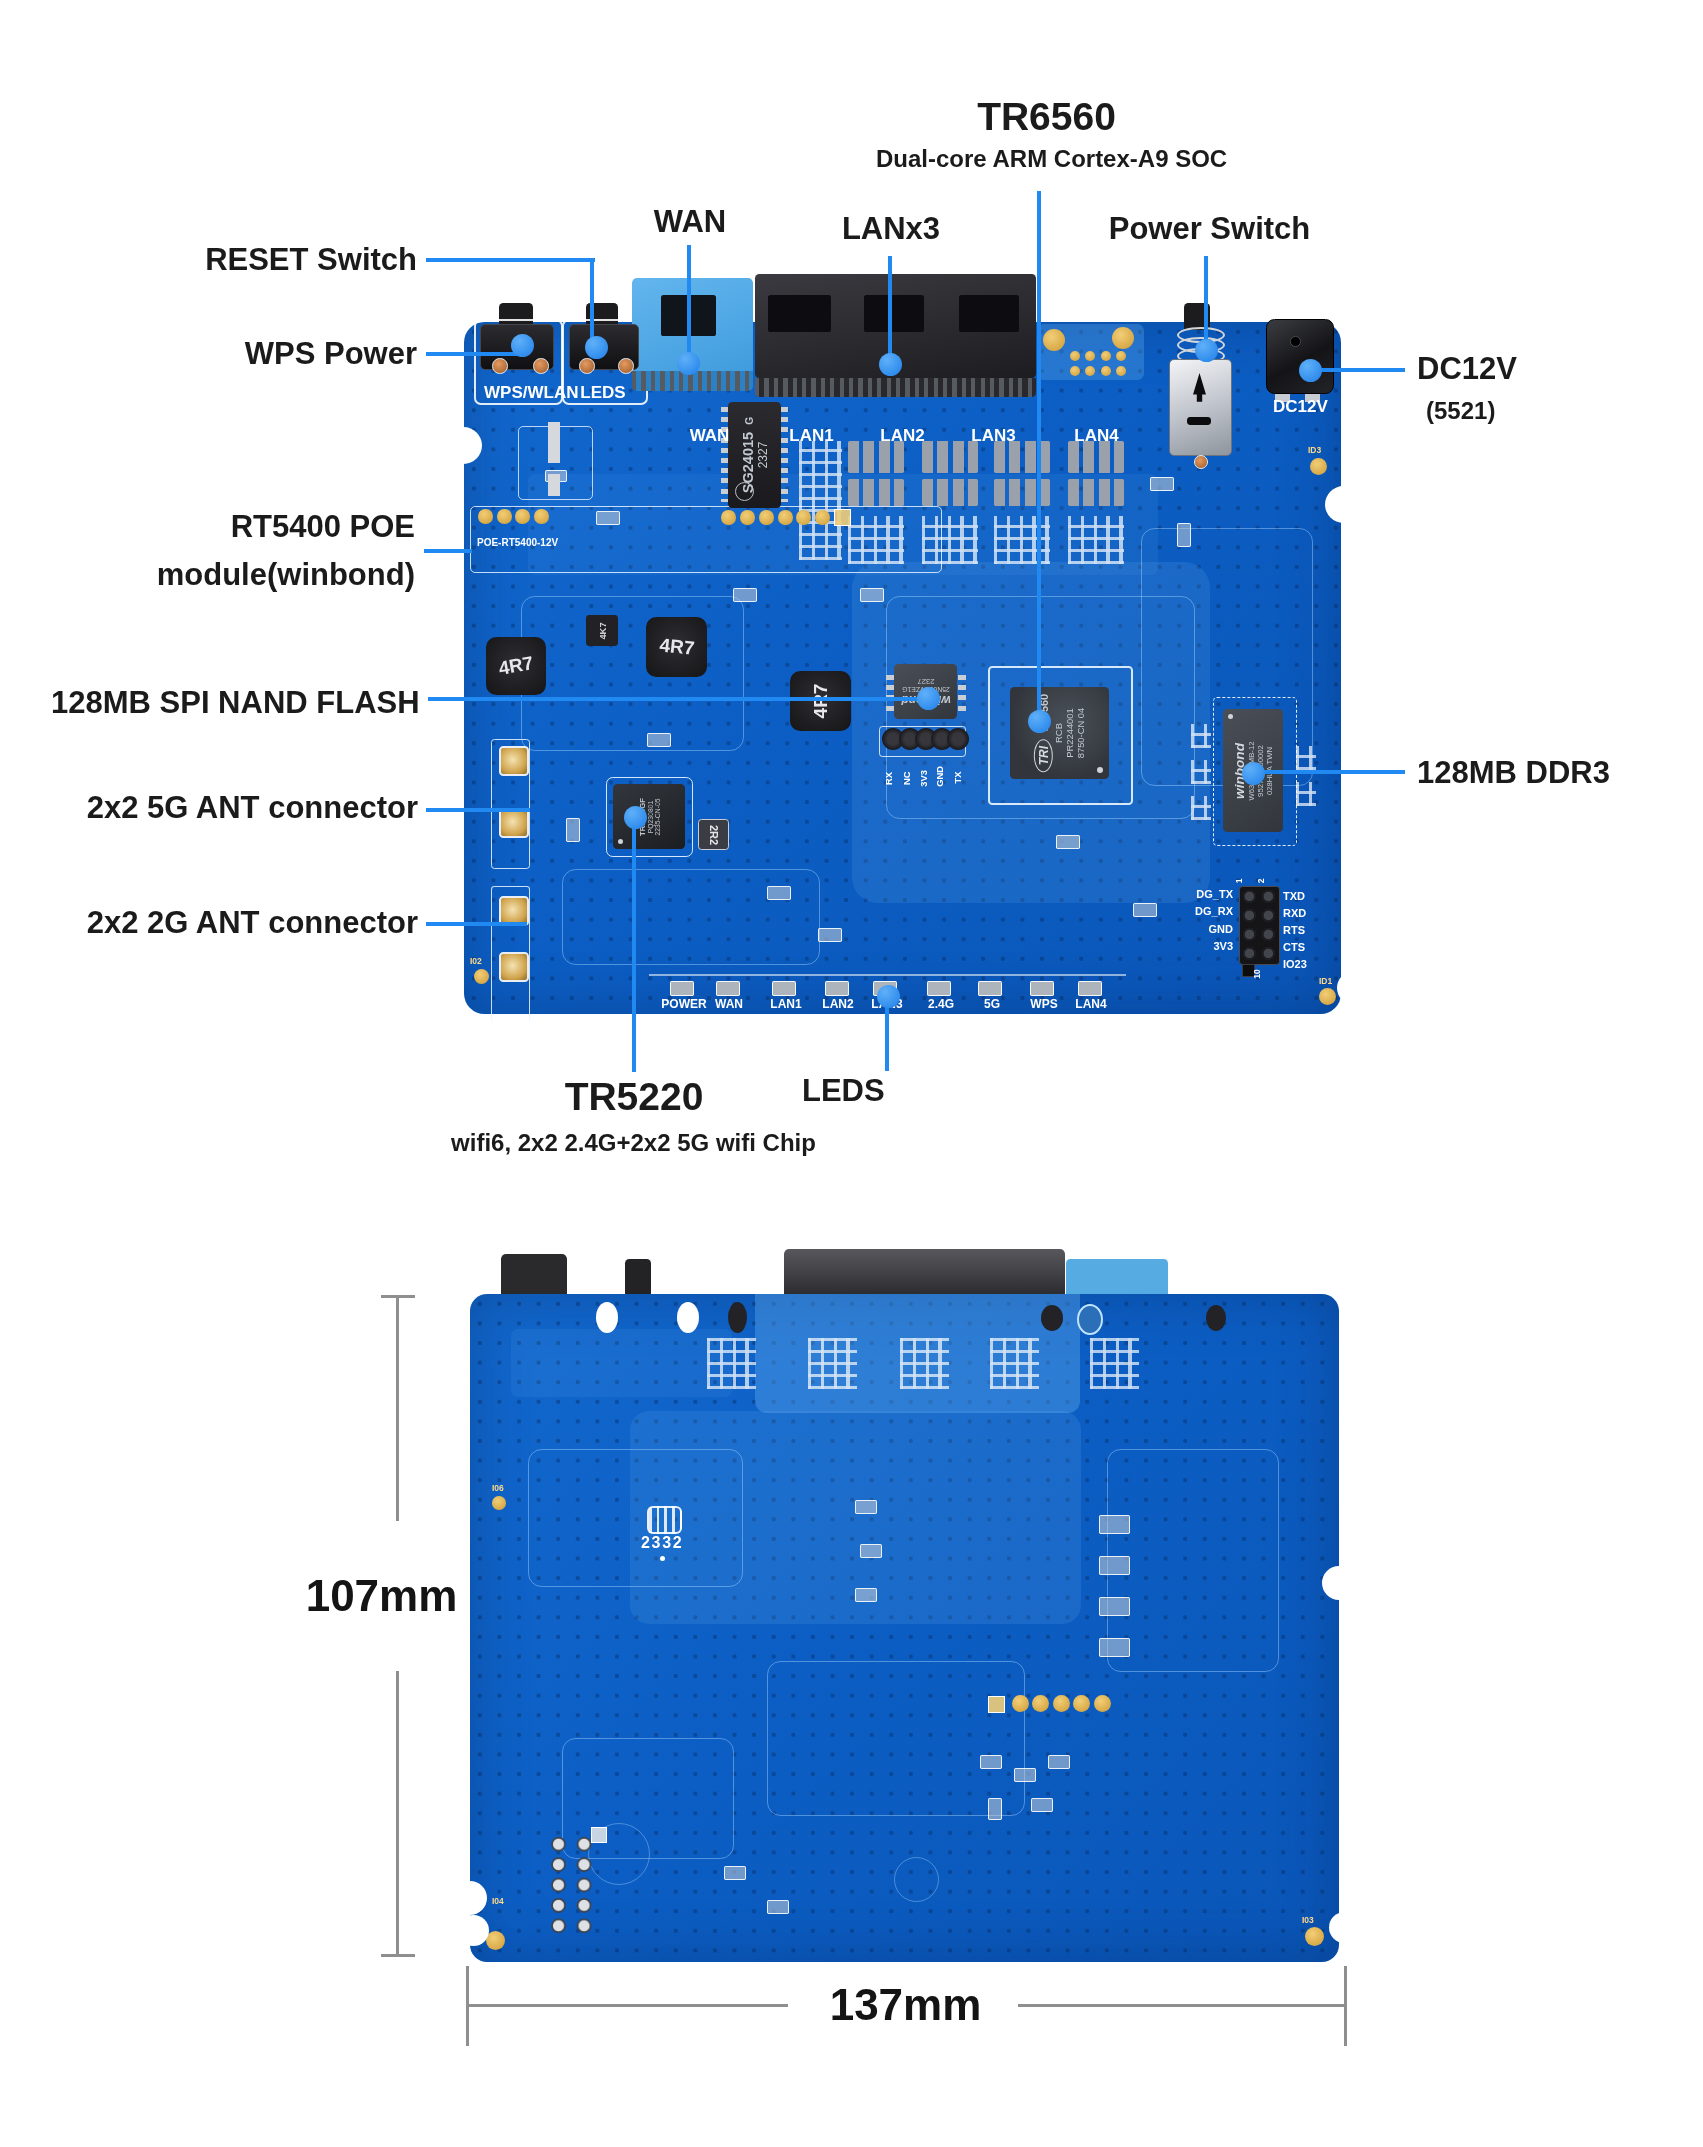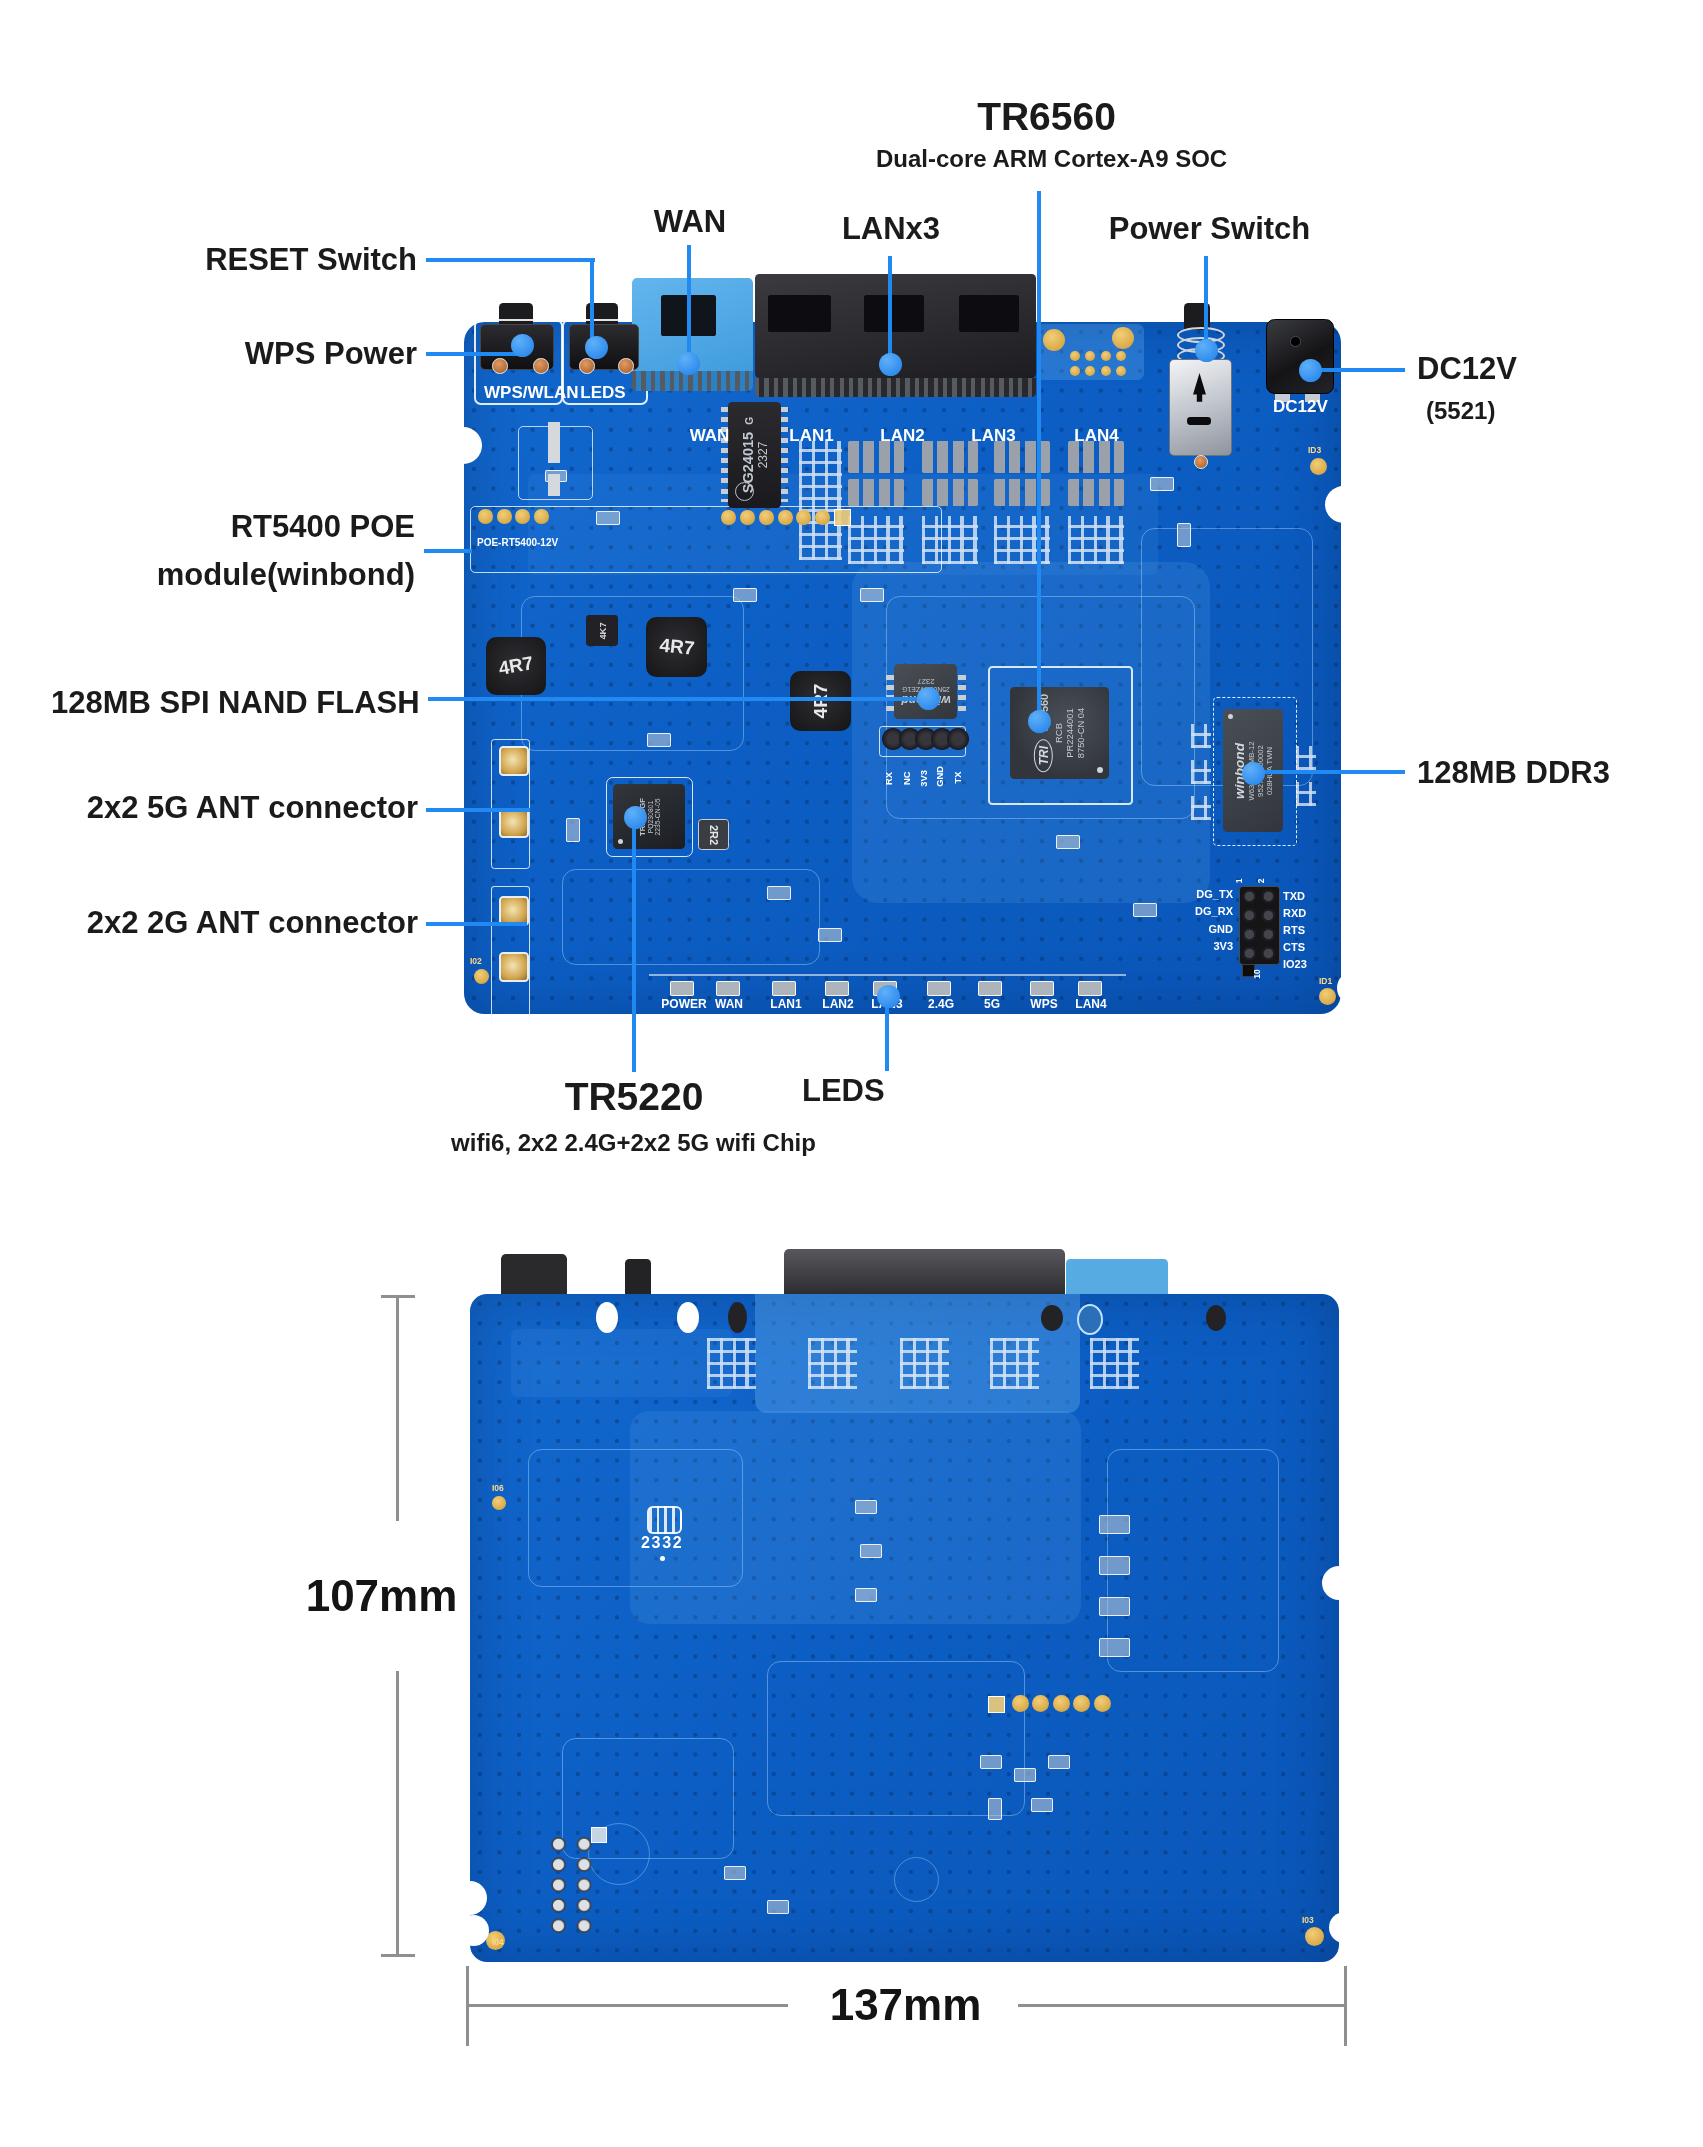--- a/index.html
+++ b/index.html
@@ -409,21 +409,21 @@
     <div class="abs" style="left:647px;top:313px;width:31px;height:24px;border:2.6px solid rgba(255,255,255,.9);border-radius:6px;z-index:4;background:repeating-linear-gradient(90deg,rgba(255,255,255,.85) 0 2.6px,rgba(0,0,0,0) 2.6px 7.7px)"></div>
     <div class="abs silk" style="left:641px;top:341px;font-size:16px;letter-spacing:1.7px;z-index:4">2332</div>
     <div class="abs" style="left:660px;top:363px;width:5.1px;height:5.1px;background:#fff;border-radius:50%;z-index:4"></div>
 
     <div class="abs" style="left:550px;top:641px;width:51px;height:102px;z-index:4;background-image:radial-gradient(circle at 8.5px 10.2px,#dde1e6 5.1px,#3d4046 6px 6.8px,rgba(0,0,0,0) 7.7px);background-size:25.6px 20.4px"></div>
     <div class="abs" style="left:591px;top:634px;width:13.6px;height:13.6px;border:1.7px solid #fff;background:rgba(220,225,230,.9);z-index:4"></div>
 
     <div class="abs silk silk10" style="left:492px;top:290px;color:#ffd98a;z-index:4">I06</div>
     <div class="abs gold" style="left:492px;top:303px;width:13.6px;height:13.6px"></div>
     <div class="abs hole" style="left:458px;top:722px;width:31px;height:31px"></div>
-    <div class="abs silk silk10" style="left:492px;top:744px;color:#ffd98a;z-index:5">I04</div>
+    <div class="abs silk silk10" style="left:492px;top:703px;color:#ffd98a;z-index:5">I04</div>
     <div class="abs gold" style="left:486px;top:738px;width:19px;height:19px"></div>
     <div class="abs hole" style="left:1329px;top:719px;width:31px;height:31px"></div>
     <div class="abs silk silk10" style="left:1302px;top:722px;color:#ffd98a;z-index:5">I03</div>
     <div class="abs gold" style="left:1305px;top:734px;width:19px;height:19px"></div>
     <div class="abs hole" style="left:453px;top:688px;width:34px;height:34px"></div>
     <div class="abs hole" style="left:1322px;top:373px;width:34px;height:34px"></div>
   </div>
 
   <div class="abs dim" style="left:381px;top:1295px;width:34px;height:3.4px"></div>
   <div class="abs dim" style="left:396px;top:1298px;width:3.4px;height:223px"></div>

